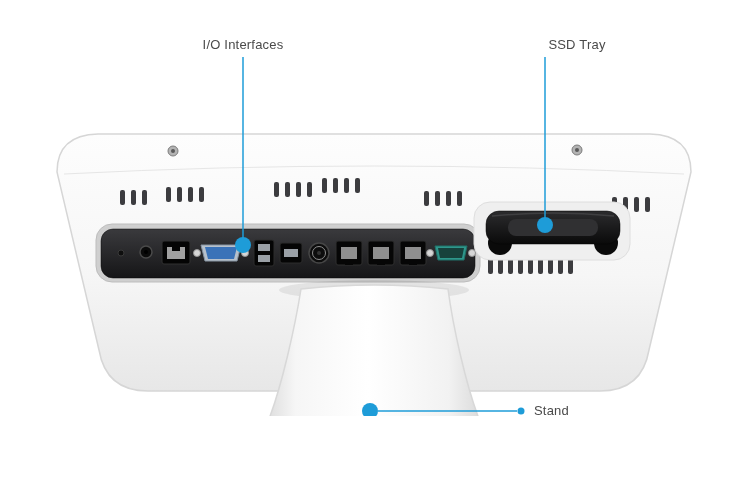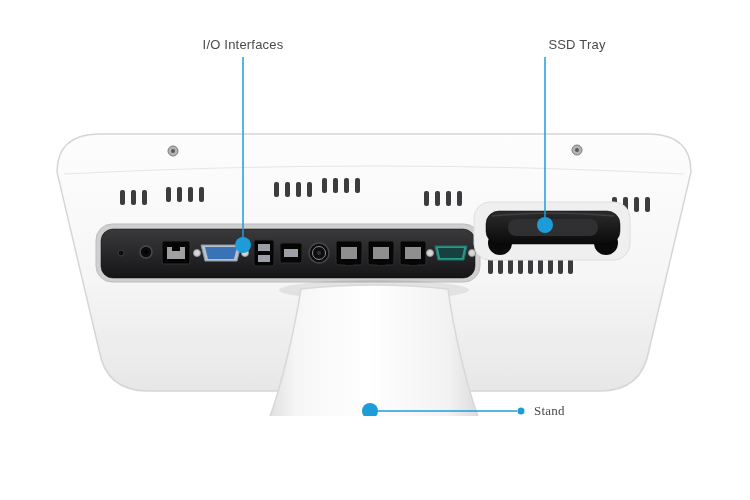--- a/index.html
+++ b/index.html
@@ -211,15 +211,15 @@
       <circle cx="370" cy="411" r="8" fill="#1e9cd8"></circle>
       <line x1="378" y1="411" x2="517" y2="411" stroke="#1e9cd8" stroke-width="1.5"></line>
       <circle cx="521" cy="411" r="3.5" fill="#1e9cd8"></circle>
     </g>
   </svg>
 
   <div class="callout-label centered" style="left:243px; top:38px;">I/O Interfaces</div>
 
   <div class="callout-label centered" style="left:545px; top:38px;margin-left:32px;">SSD Tray</div>
 
-  <div class="callout-label" style="left:534px; top:404px;font-family:Liberation Serif, serif;">Stand</div>
+  <div class="callout-label" style="left:534px; top:404px;">Stand</div>
 
 </div>
 
 </body></html>

